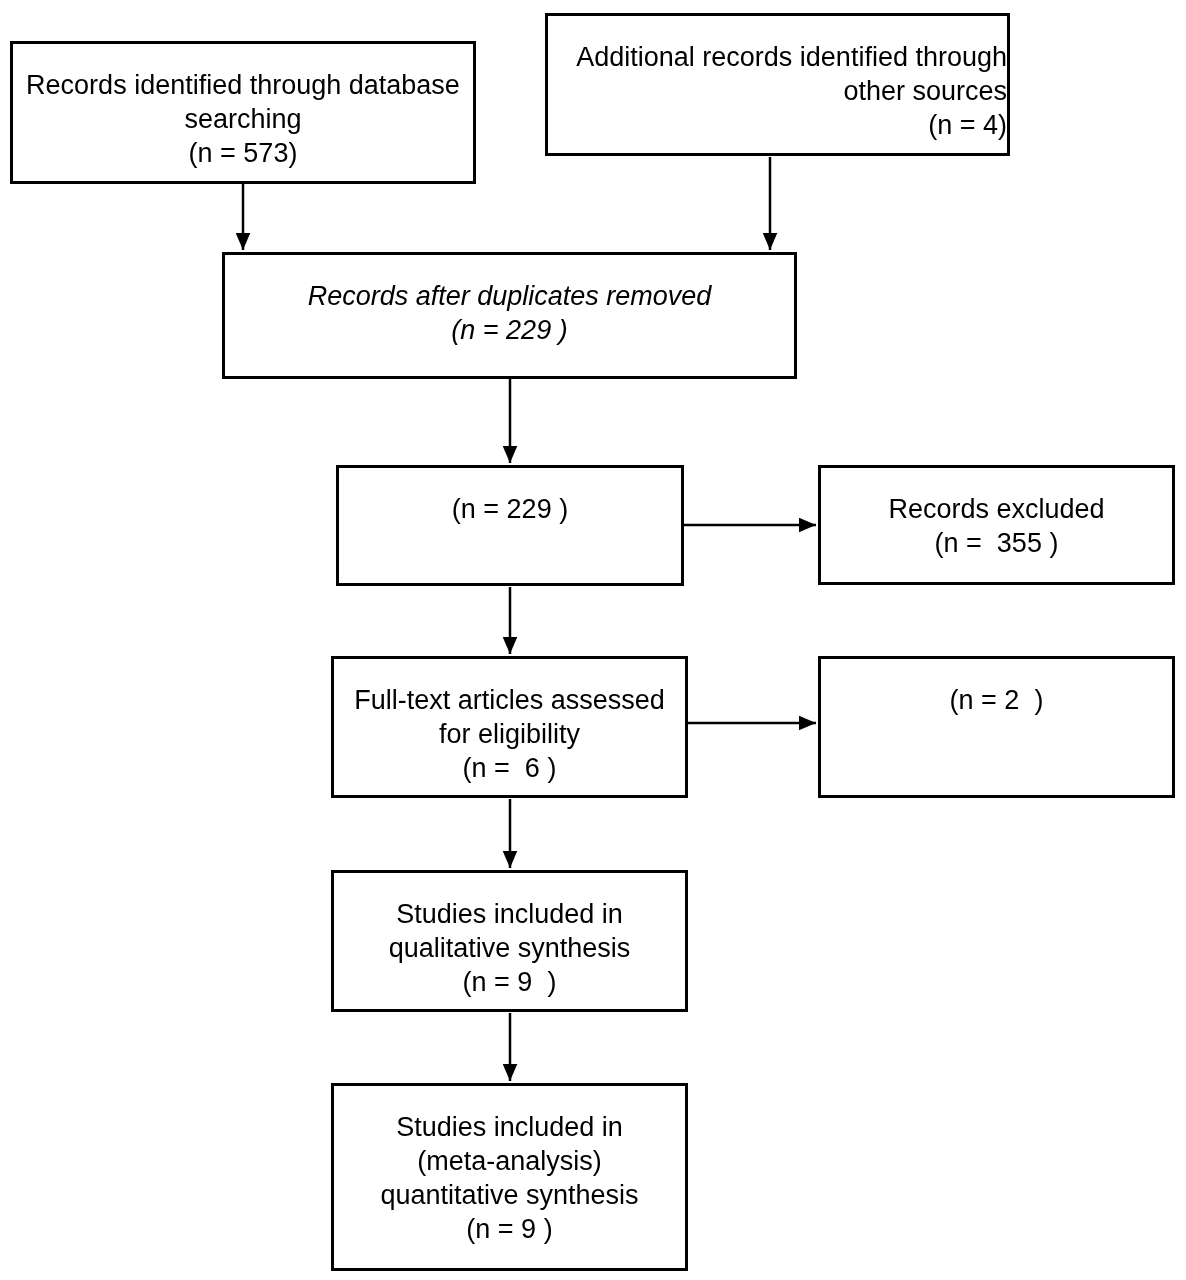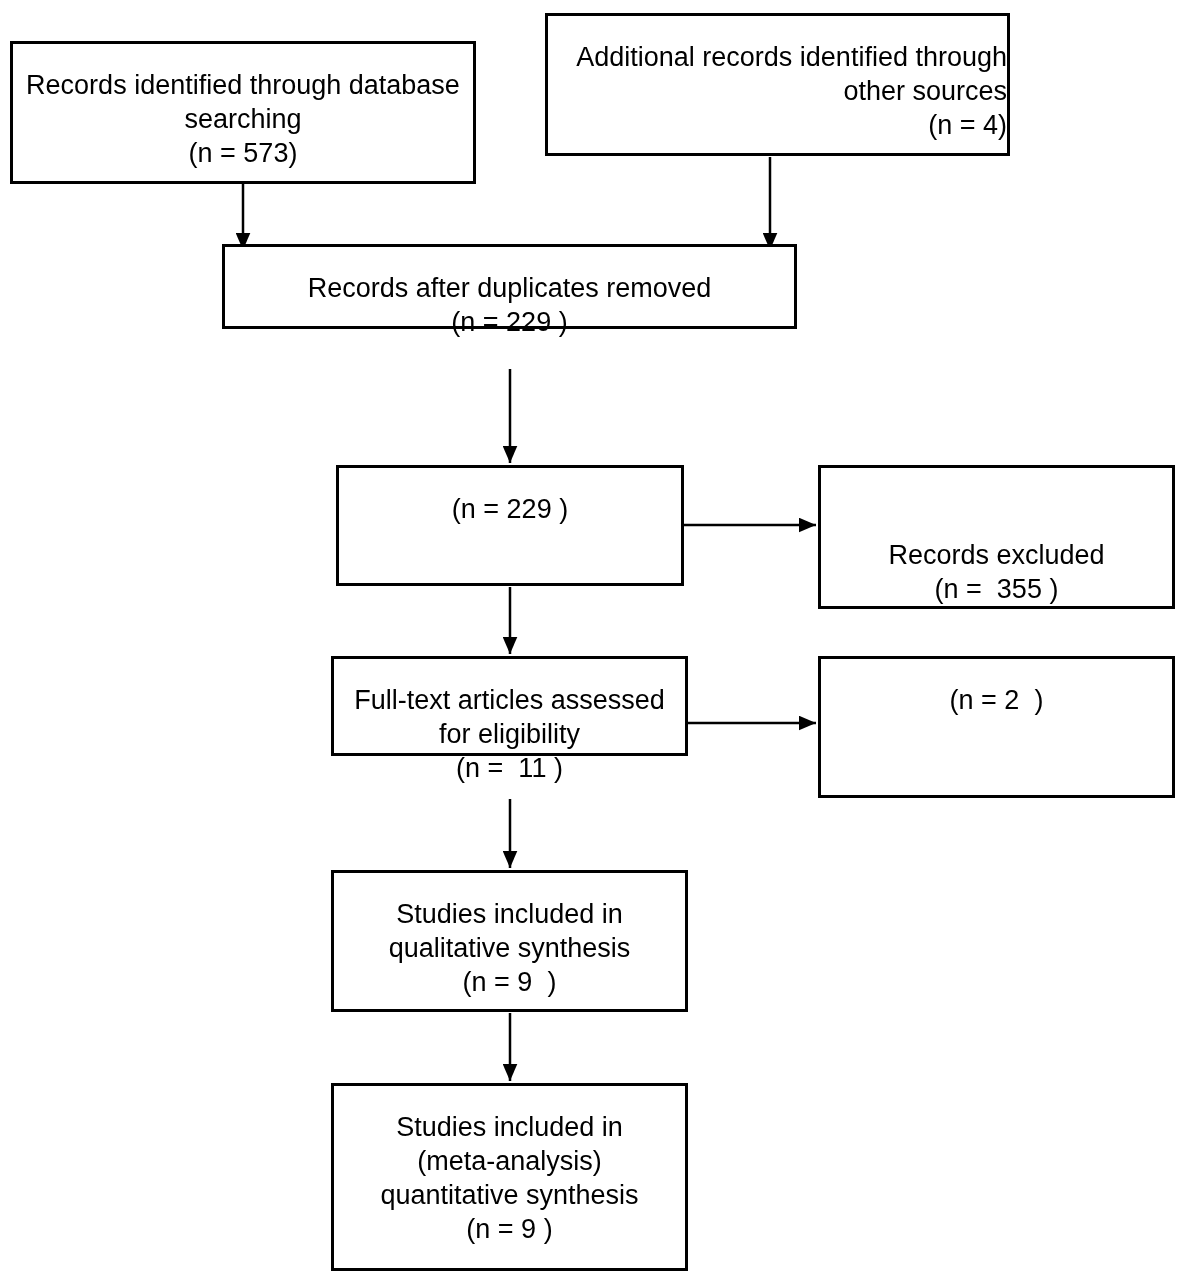--- a/index.html
+++ b/index.html
@@ -71,38 +71,38 @@
     <div class="line">searching</div>
     <div class="line">(n = 573)</div>
   </div>
 
   <div class="box" style="left:545px; top:13px; width:465px; height:143px;align-items:flex-end;">
     <div class="line">Additional records identified through</div>
     <div class="line">other sources</div>
     <div class="line">(n = 4)</div>
   </div>
 
-  <div class="box" style="left:222px; top:244px; width:575px; height:85px;">
+  <div class="box" style="left:222px; top:252px; width:575px; height:127px;font-style:italic;">
     <div class="line">Records after duplicates removed</div>
     <div class="line">(n = 229 )</div>
   </div>
 
   <div class="box" style="left:336px; top:465px; width:348px; height:121px;">
     <div class="line">(n = 229 )</div>
   </div>
 
-  <div class="box" style="left:818px; top:465px; width:357px; height:144px;justify-content:flex-end;">
+  <div class="box" style="left:818px; top:465px; width:357px; height:120px;">
     <div class="line">Records excluded</div>
     <div class="line">(n =  355 )</div>
   </div>
 
-  <div class="box" style="left:331px; top:656px; width:357px; height:100px;">
+  <div class="box" style="left:331px; top:656px; width:357px; height:142px;">
     <div class="line">Full-text articles assessed</div>
     <div class="line">for eligibility</div>
-    <div class="line">(n =  11 )</div>
+    <div class="line">(n =  6 )</div>
   </div>
 
   <div class="box" style="left:818px; top:656px; width:357px; height:142px;">
     <div class="line">(n = 2  )</div>
   </div>
 
   <div class="box" style="left:331px; top:870px; width:357px; height:142px;">
     <div class="line">Studies included in</div>
     <div class="line">qualitative synthesis</div>
     <div class="line">(n = 9  )</div>

